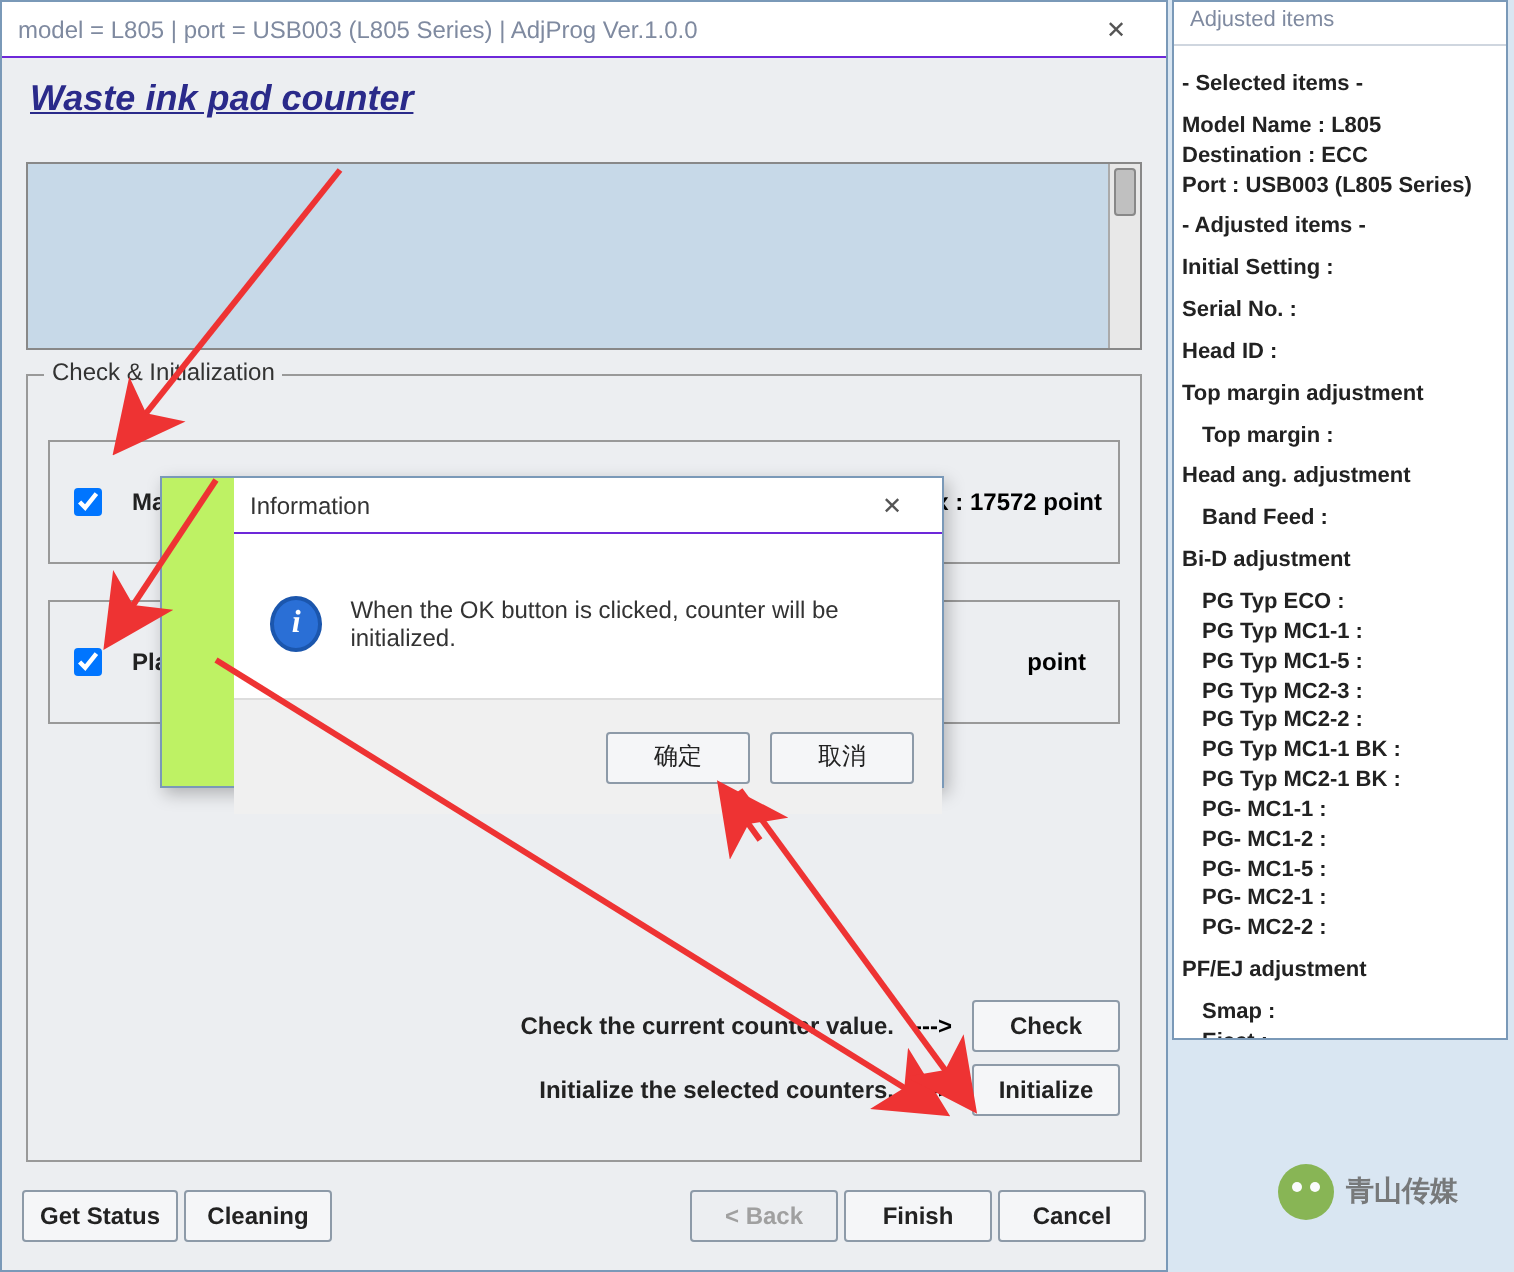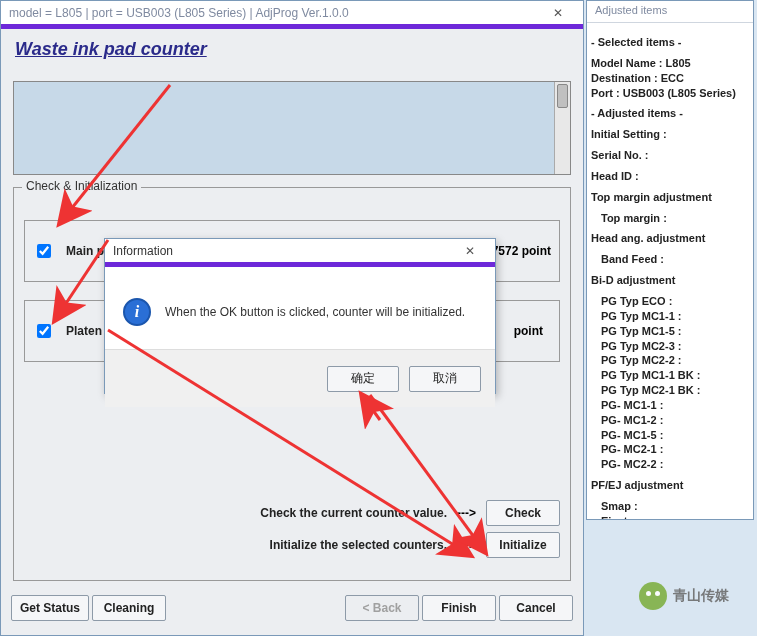--- a/index.html
+++ b/index.html
@@ -24,21 +24,21 @@
     border: 1px solid #7a99b8;
   }
   .titlebar {
     height: 28px;
     background: #fff;
     color: #7f8aa0;
     font-size: 12px;
     display: flex;
     align-items: center;
     padding: 0 8px;
-    border-bottom: 5px solid #6d28d9;
+    border-bottom: 1px solid #6d28d9;
   }
   .titlebar .title-text { flex: 1; white-space: nowrap; overflow: hidden; text-overflow: ellipsis; }
   .titlebar .tb-btn {
     width: 34px; height: 22px;
     display: flex; align-items: center; justify-content: center;
     color: #555;
   }
   .page-title {
     margin: 10px 14px 8px 14px;
     font-size: 18px;
@@ -148,26 +148,27 @@
     height: 34px;
     display: flex;
     gap: 3px;
     align-items: center;
   }
   .footer .spacer { flex: 1; }
 
   
   .dialog {
     position: absolute;
-    left: 104px; top: 238px;
+    left: 80px; top: 238px;
     width: 392px; height: 156px;
-    background: #0ea5e9;
+    background: #bef264;
     border: 1px solid #7a99b8;
     box-shadow: 2px 3px 8px rgba(0,0,0,.25);
     z-index: 20;
+    padding-left: 36px;
   }
   .dialog .titlebar {
     height: 28px;
     background: #fff;
     color: #333;
     font-size: 12px;
   }
   .dialog .content {
     display: flex;
     align-items: center;

